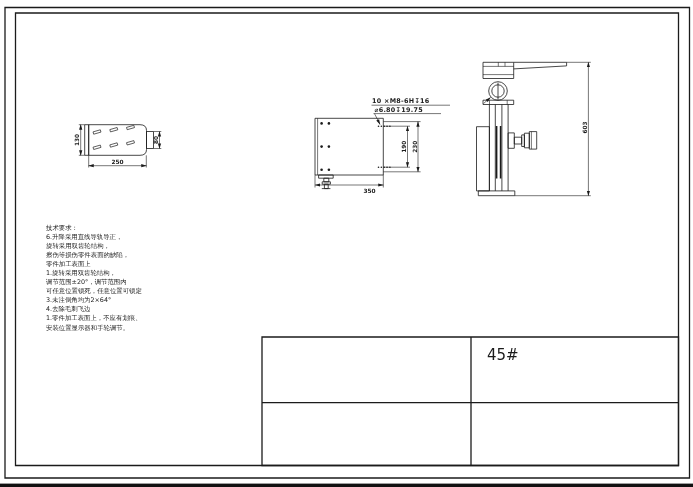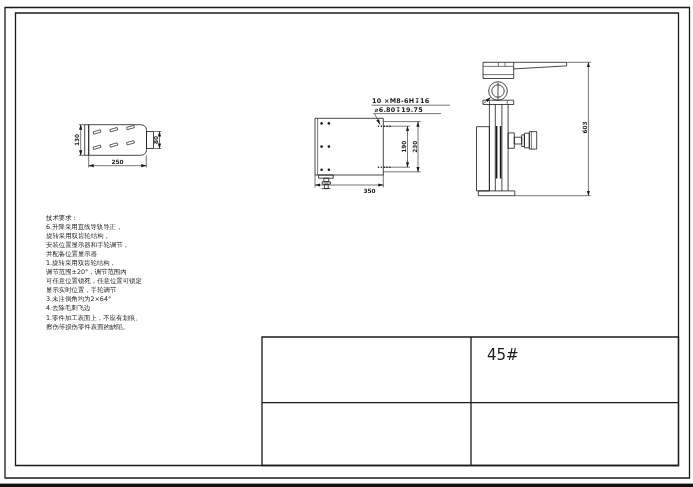--- a/index.html
+++ b/index.html
@@ -9,21 +9,21 @@
   svg *{vector-effect:non-scaling-stroke;}
   .ln{stroke:#1b1b1b;stroke-width:0.8;fill:none;}
   .thin{stroke:#1b1b1b;stroke-width:0.6;fill:none;}
   .thick{stroke:#1b1b1b;stroke-width:1.6;fill:none;}
   .frame{stroke:#1b1b1b;stroke-width:1.3;fill:none;}
   .fill{fill:#1b1b1b;stroke:none;}
   .dimtxt{font-family:"DejaVu Sans",sans-serif;font-size:5.8px;font-weight:bold;fill:#1b1b1b;}
   .callout{font-family:"DejaVu Sans",sans-serif;font-size:6.4px;font-weight:bold;fill:#1b1b1b;letter-spacing:0.3px;}
   .slot{fill:#ffffff;stroke:#1b1b1b;stroke-width:0.7;}
   .tb-label{font-family:"DejaVu Sans",sans-serif;font-size:15px;fill:#1b1b1b;}
-  #techreq{position:absolute;left:46px;top:214px;width:170px;
+  #techreq{position:absolute;left:46px;top:224px;width:170px;
            font-size:6.4px;line-height:9.05px;color:#222;letter-spacing:0;}
   #techreq .tr-line{white-space:nowrap;}
 </style>
 </head>
 <body>
 
 <div id="sheet">
 
   <svg width="693" height="487" viewBox="0 0 693 487">
     <defs>
@@ -203,25 +203,24 @@
       <line class="frame" x1="471" y1="337" x2="471" y2="465.5"></line>
       <line class="frame" x1="262" y1="402.6" x2="678.5" y2="402.6"></line>
       <text class="tb-label" x="487" y="360">45#</text>
     </g>
   </svg>
 
   <div id="techreq">
     <div class="tr-line">技术要求：</div>
     <div class="tr-line">6.升降采用直线导轨导正，</div>
     <div class="tr-line">旋转采用双齿轮结构，</div>
-    <div class="tr-line">安装位置显示器和手轮调节，</div>
-    <div class="tr-line">并配备位置显示器</div>
+    <div class="tr-line">擦伤等损伤零件表面的缺陷，</div>
+    <div class="tr-line">零件加工表面上</div>
     <div class="tr-line">1.旋转采用双齿轮结构，</div>
     <div class="tr-line">调节范围±20°，调节范围内</div>
     <div class="tr-line">可任意位置锁死，任意位置可锁定</div>
-    <div class="tr-line">显示实时位置，手轮调节</div>
     <div class="tr-line">3.未注倒角均为2×64°</div>
     <div class="tr-line">4.去除毛刺飞边</div>
     <div class="tr-line">1.零件加工表面上，不应有划痕、</div>
-    <div class="tr-line">擦伤等损伤零件表面的缺陷。</div>
+    <div class="tr-line">安装位置显示器和手轮调节。</div>
   </div>
 
 </div>
 
 </body></html>

